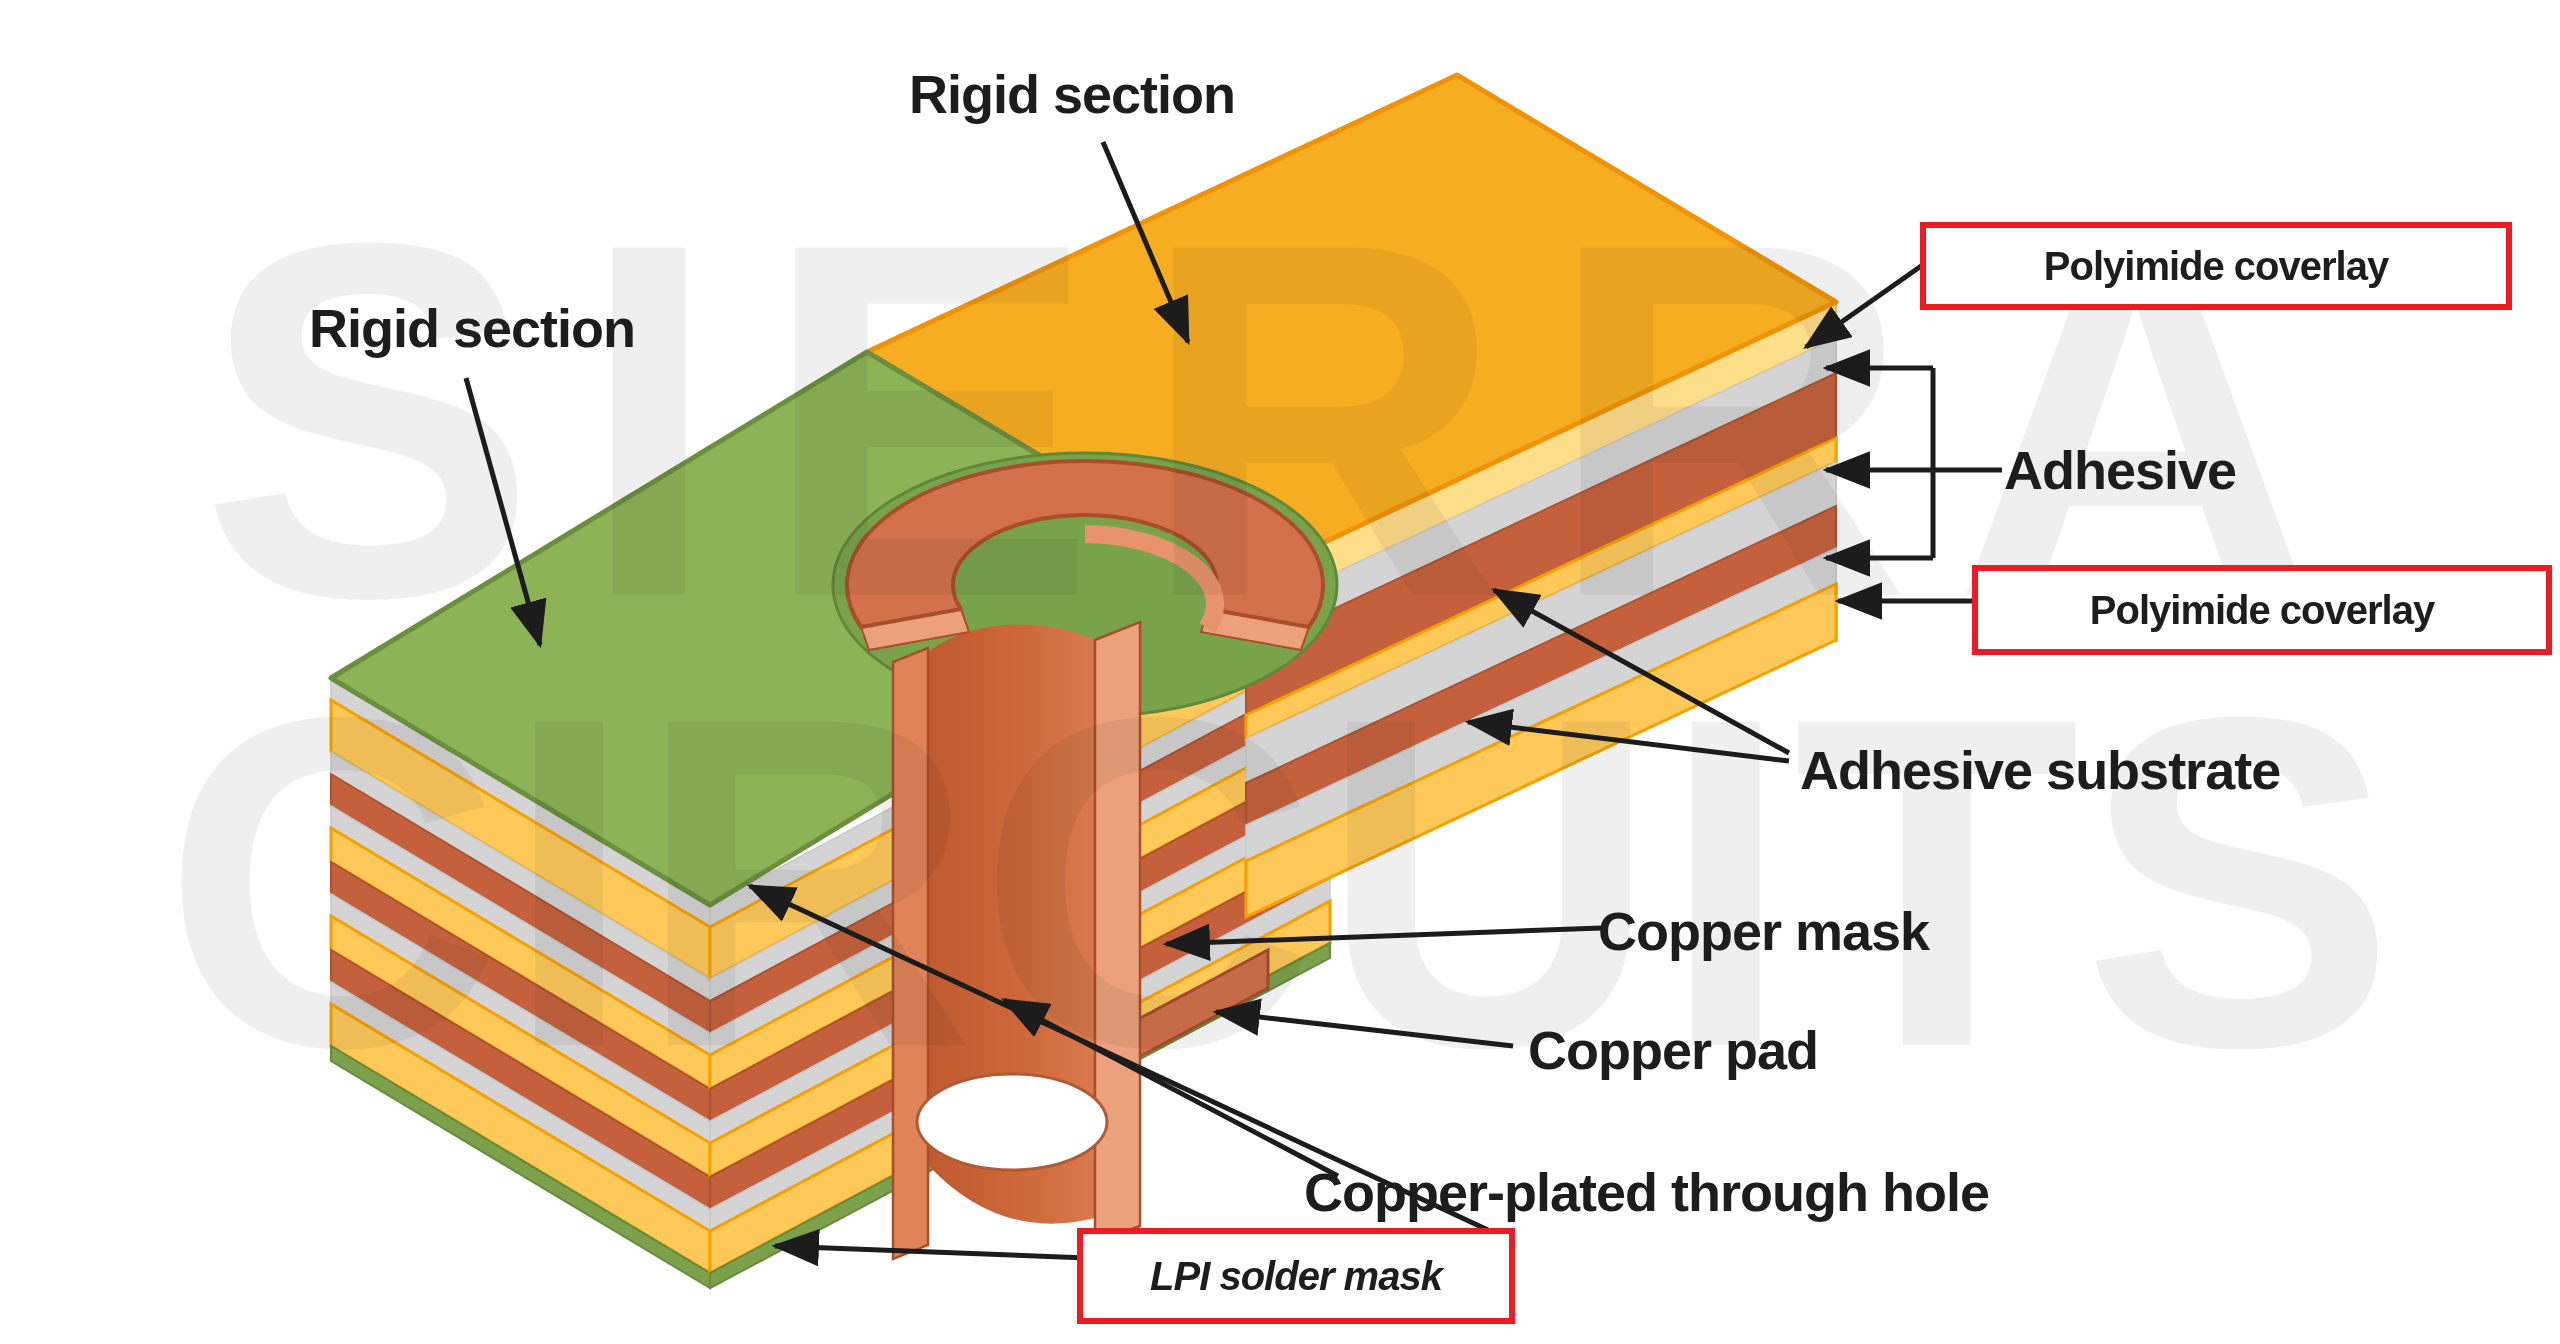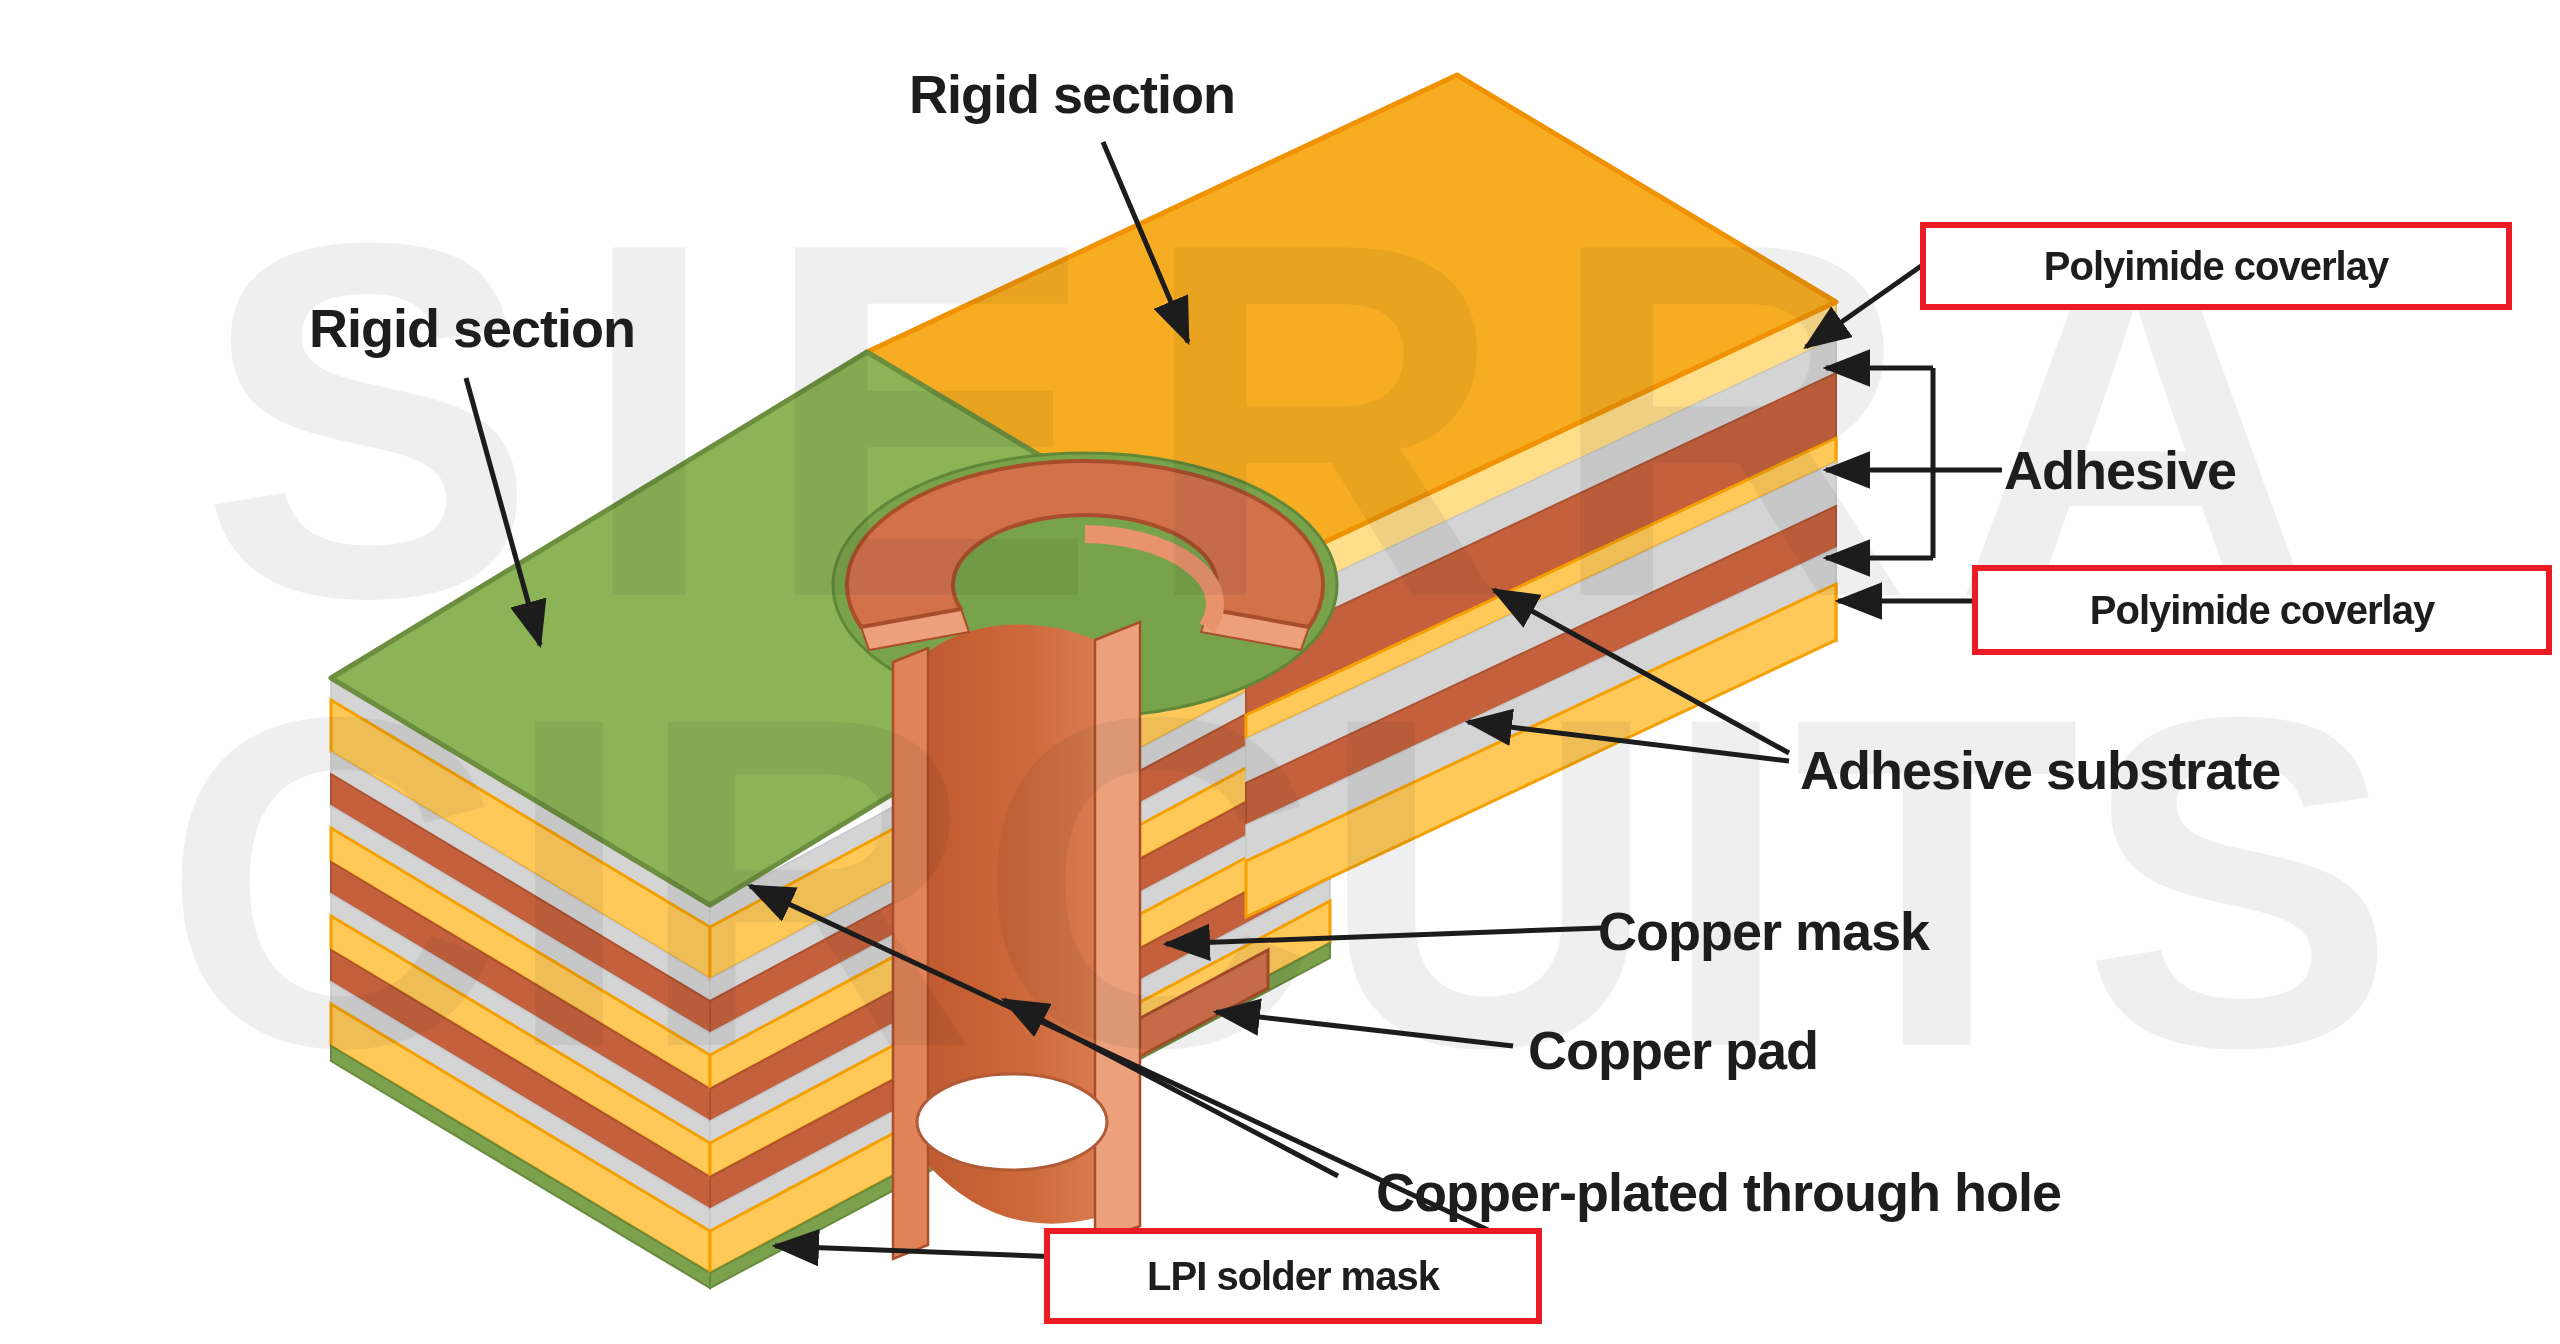--- a/index.html
+++ b/index.html
@@ -165,17 +165,17 @@
   <div class="lbl" style="left:2004px;top:441px;">Adhesive</div>
 
   <div class="redbox" style="left:1972px;top:565px;width:580px;height:90px;">Polyimide coverlay</div>
 
   <div class="lbl" style="left:1800px;top:741px;">Adhesive substrate</div>
 
   <div class="lbl" style="left:1598px;top:902px;">Copper mask</div>
 
   <div class="lbl" style="left:1528px;top:1021px;">Copper pad</div>
 
-  <div class="lbl" style="left:1376px;top:1163px;">Copper-plated through hole</div>
+  <div class="lbl" style="left:1304px;top:1163px;">Copper-plated through hole</div>
 
-  <div class="redbox" style="left:1044px;top:1228px;width:498px;height:96px;">LPI solder mask</div>
+  <div class="redbox" style="left:1077px;top:1228px;width:438px;height:96px;font-style:italic;">LPI solder mask</div>
 
 </div>
 
 </body></html>

